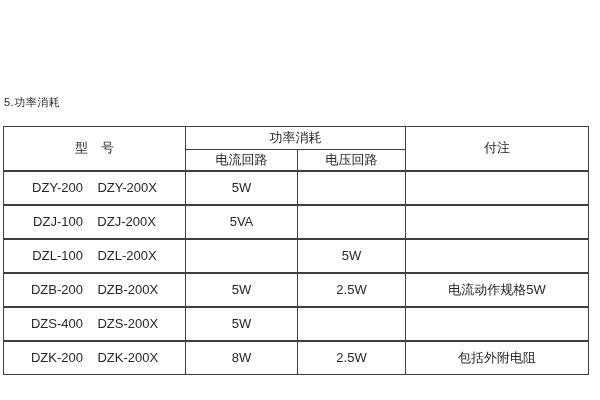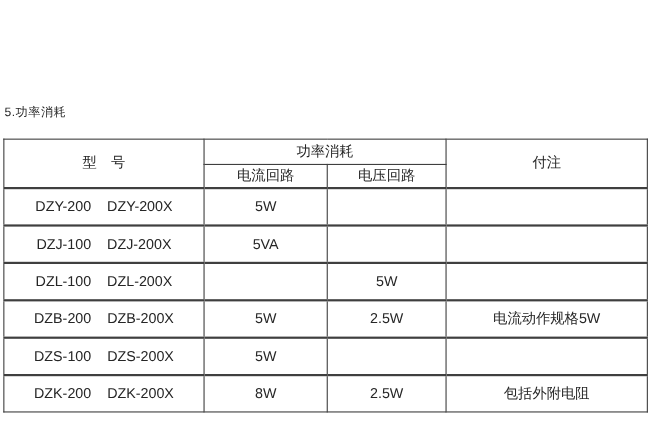--- a/index.html
+++ b/index.html
@@ -90,21 +90,21 @@
       <td>5W</td>
       <td></td>
     </tr>
     <tr>
       <td>DZB-200    DZB-200X</td>
       <td>5W</td>
       <td>2.5W</td>
       <td>电流动作规格5W</td>
     </tr>
     <tr>
-      <td>DZS-100    DZS-200X</td>
+      <td>DZS-400    DZS-200X</td>
       <td>5W</td>
       <td></td>
       <td></td>
     </tr>
     <tr>
       <td>DZK-200    DZK-200X</td>
       <td>8W</td>
       <td>2.5W</td>
       <td>包括外附电阻</td>
     </tr>

